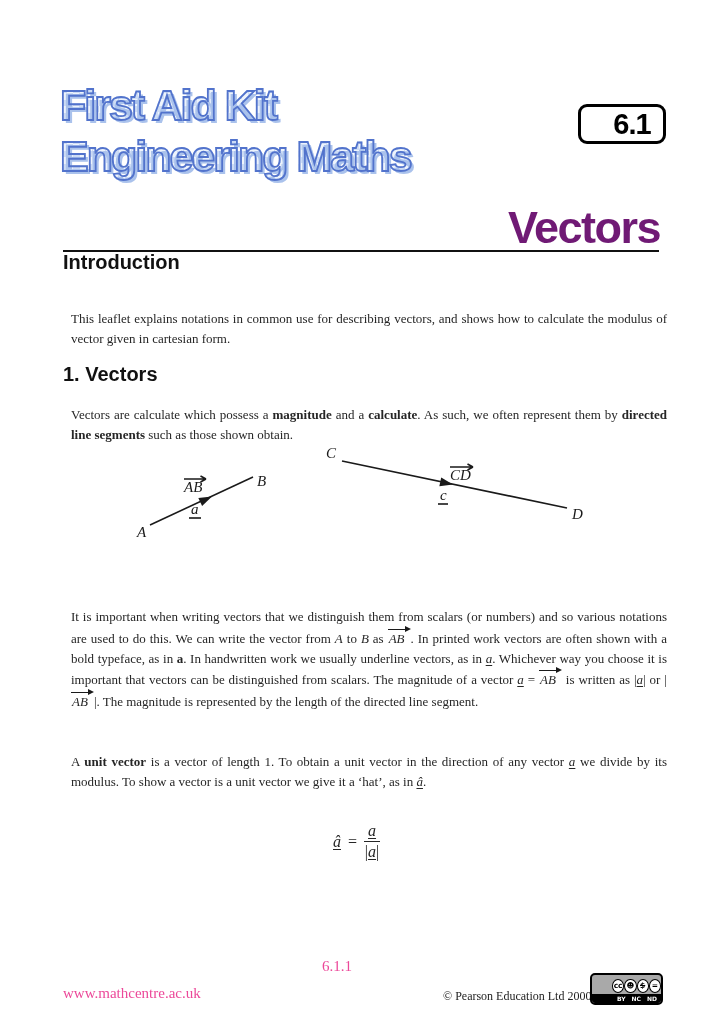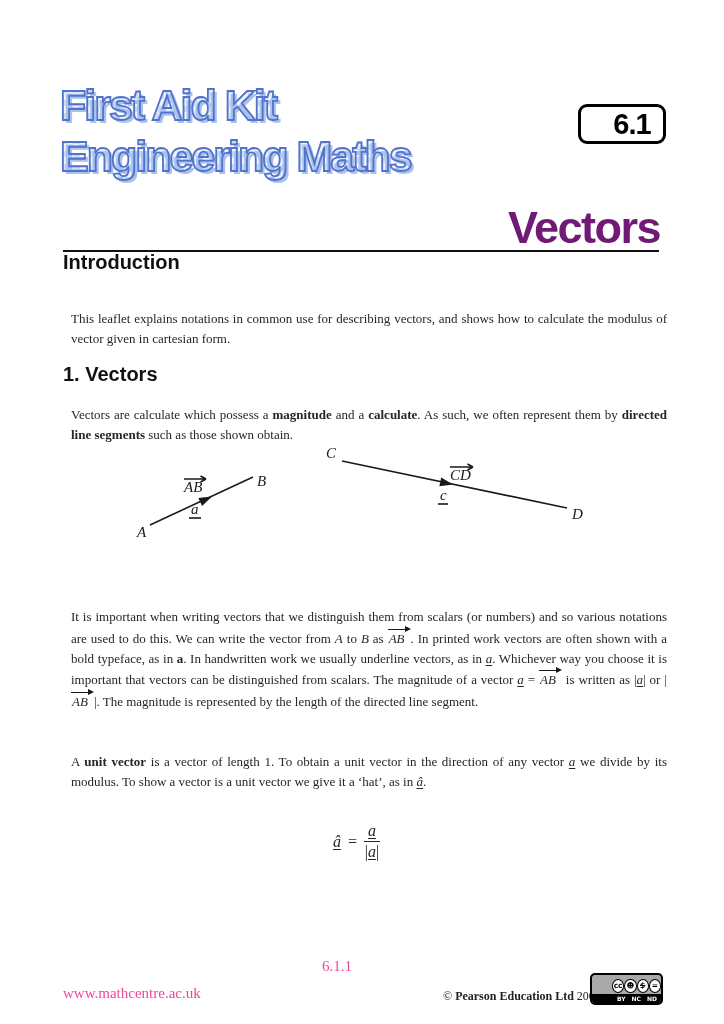--- a/index.html
+++ b/index.html
@@ -87,21 +87,21 @@
     font-size:16px; color:#262626;
   }
   .frac { display:inline-flex; flex-direction:column; align-items:center; }
   .frac .num { padding:0 4px 1px 4px; }
   .frac .bar { width:100%; height:1.2px; background:#262626; }
   .frac .den { padding-top:1px; }
 
   
   .foot { font-size:15px; color:#ec4899; }
   .copyright { font-size:12px; color:#222; }
-  .copyright b { font-weight:bold; }
+  .copyright b { font-weight:normal; }
   .cc-badge {
     left:590px; top:973px; width:73px; height:32px; box-sizing:border-box;
     background:#a9a9a9; border:2px solid #000; border-radius:5px; overflow:hidden;
     font-family:"DejaVu Sans",sans-serif;
   }
   .cc-icons { display:flex; justify-content:space-around; align-items:center; height:19px; padding-top:1px;padding-left:20px; }
   .cc-circle {
     width:14px; height:14px; box-sizing:border-box; border-radius:50%;
     background:#fff; border:1.6px solid #000;
     font-size:7.5px; font-weight:bold; color:#000;

